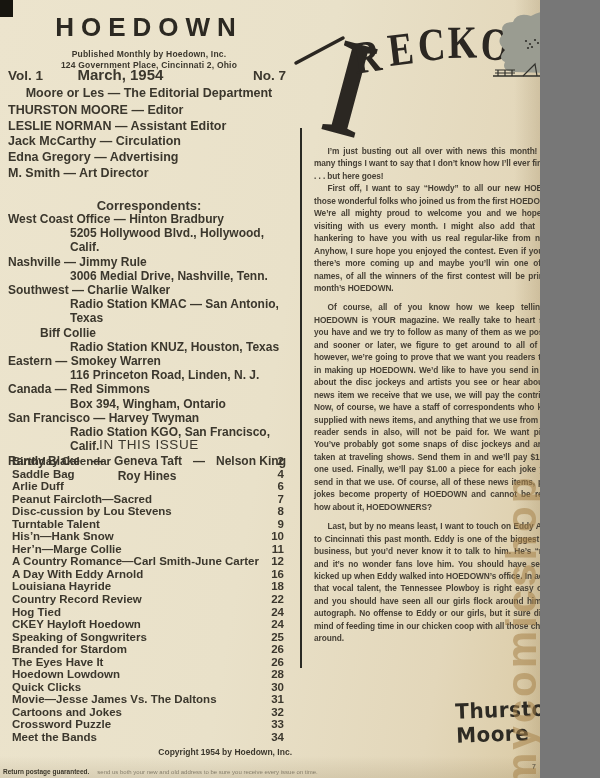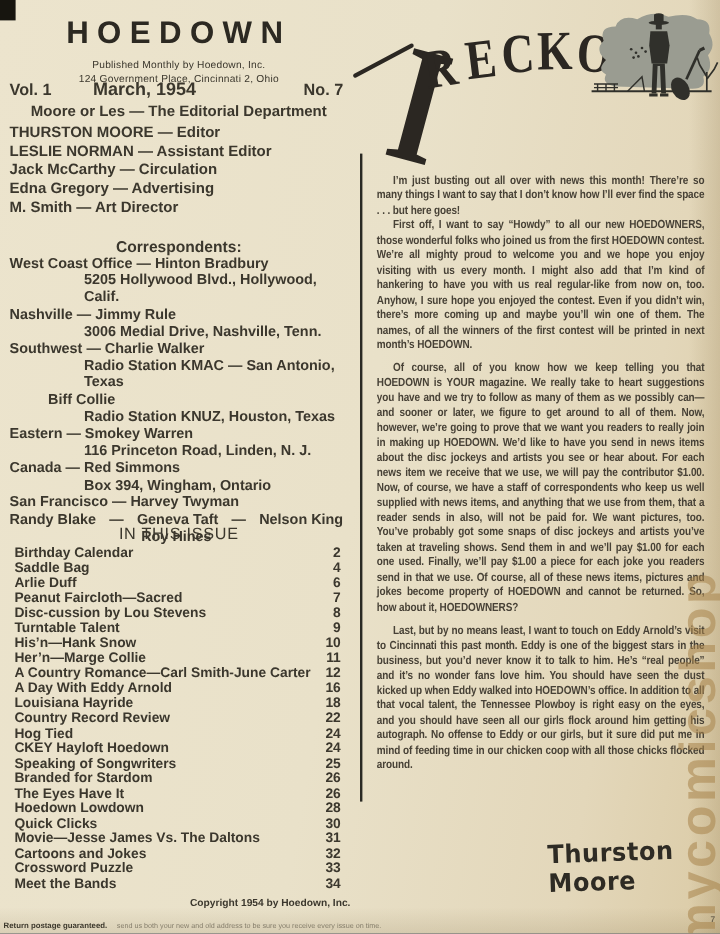--- a/index.html
+++ b/index.html
@@ -1,36 +1,36 @@
 <!DOCTYPE html>
 <html><head>
 <meta charset="utf-8">
 <style>
   html,body{margin:0;padding:0;background:#777;}
   .page{
-    position:relative;width:600px;height:778px;overflow:hidden;
+    position:relative;width:540px;height:778px;overflow:hidden;
     background:linear-gradient(100deg,#ece4cd 0%,#e9e1c9 50%,#e3d7ba 82%,#dbcba6 100%);
     font-family:"Liberation Sans", sans-serif;color:#3b372d;
   }
   
   .corner-mark{position:absolute;left:0;top:0;width:13px;height:17px;background:#17150f;}
   .edge-right{position:absolute;right:0;top:0;width:26px;height:100%;
     background:linear-gradient(to right,rgba(120,95,50,0),rgba(120,95,50,0.18));}
   .edge-bottom{position:absolute;left:0;bottom:0;width:100%;height:22px;
     background:linear-gradient(to bottom,rgba(110,90,50,0),rgba(110,90,50,0.14));}
   .watermark{
     position:absolute;right:-6px;bottom:-12px;height:400px;z-index:9;
     writing-mode:vertical-rl;transform:rotate(180deg);
     font-size:42px;font-weight:bold;letter-spacing:3px;
     color:rgba(168,132,74,0.55);pointer-events:none;
   }
   
   .masthead{position:absolute;left:6px;top:12px;width:286px;text-align:center;}
   .mast-title{font-size:26px;font-weight:bold;letter-spacing:7px;color:#2c2922;margin:0 0 6px 0;}
-  .pub-line{font-size:8.5px;font-weight:normal;line-height:11px;letter-spacing:0.2px;}
+  .pub-line{font-size:8.5px;font-weight:bold;line-height:11px;letter-spacing:0.2px;}
   .vol-row{position:absolute;left:8px;top:66px;width:278px;display:flex;align-items:baseline;
     font-weight:bold;}
   .vol-row .v{flex:1;text-align:left;font-size:13.5px;}
   .vol-row .d{flex:2;text-align:left;font-size:15px;}
   .vol-row .n{flex:1;text-align:right;font-size:13.5px;}
   .ed-heading{position:absolute;left:6px;top:86px;width:286px;text-align:center;
     font-size:12.5px;font-weight:bold;}
   .staff-list{position:absolute;left:8px;top:103px;width:280px;}
   .staff-row{font-size:12.5px;font-weight:bold;line-height:15.7px;white-space:nowrap;}
   .corr-heading{position:absolute;left:6px;top:198px;width:286px;text-align:center;
@@ -127,20 +127,21 @@
         <div class="corr-entry">
           <div class="corr-l1">Eastern — Smokey Warren</div>
           <div class="corr-l2">116 Princeton Road, Linden, N. J.</div>
         </div>
         <div class="corr-entry">
           <div class="corr-l1">Canada — Red Simmons</div>
           <div class="corr-l2">Box 394, Wingham, Ontario</div>
         </div>
         <div class="corr-entry">
           <div class="corr-l1">San Francisco — Harvey Twyman</div>
+          <div class="corr-l2">Radio Station KGO, San Francisco, Calif.</div>
         </div>
       </div>
     <div class="corr-trio">
       <span>Randy Blake</span>
       <span class="sep">—</span>
       <span>Geneva Taft</span>
       <span class="sep">—</span>
       <span>Nelson King</span>
     </div>
     <div class="corr-roy">Roy Hines</div>

